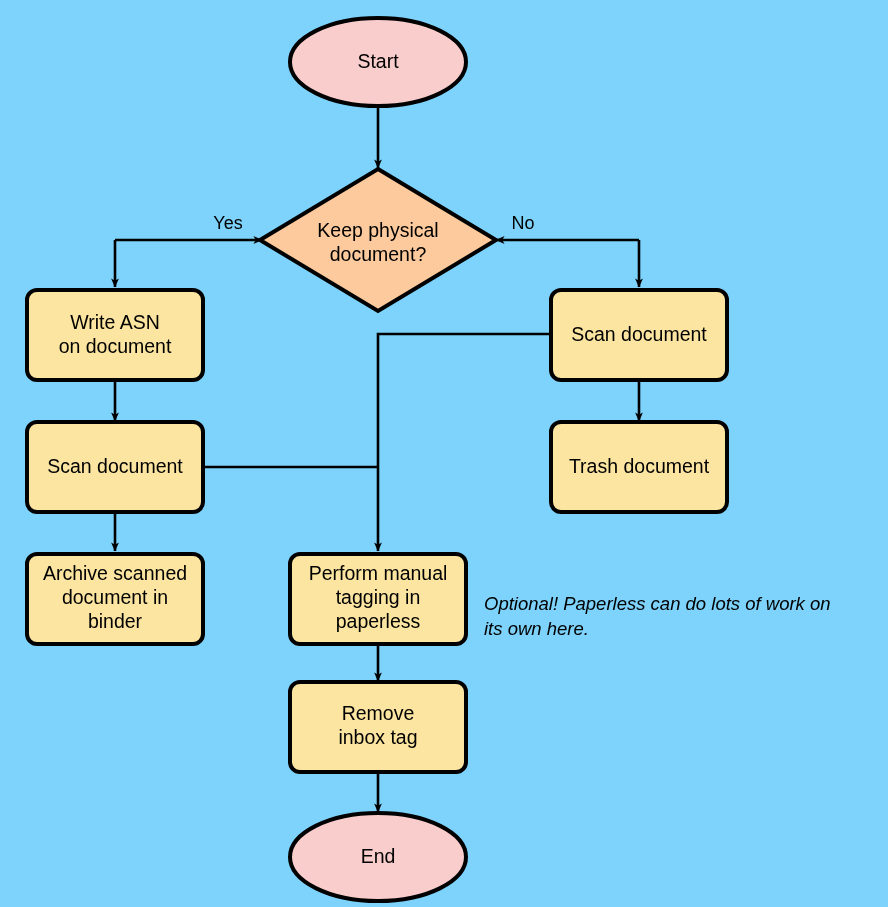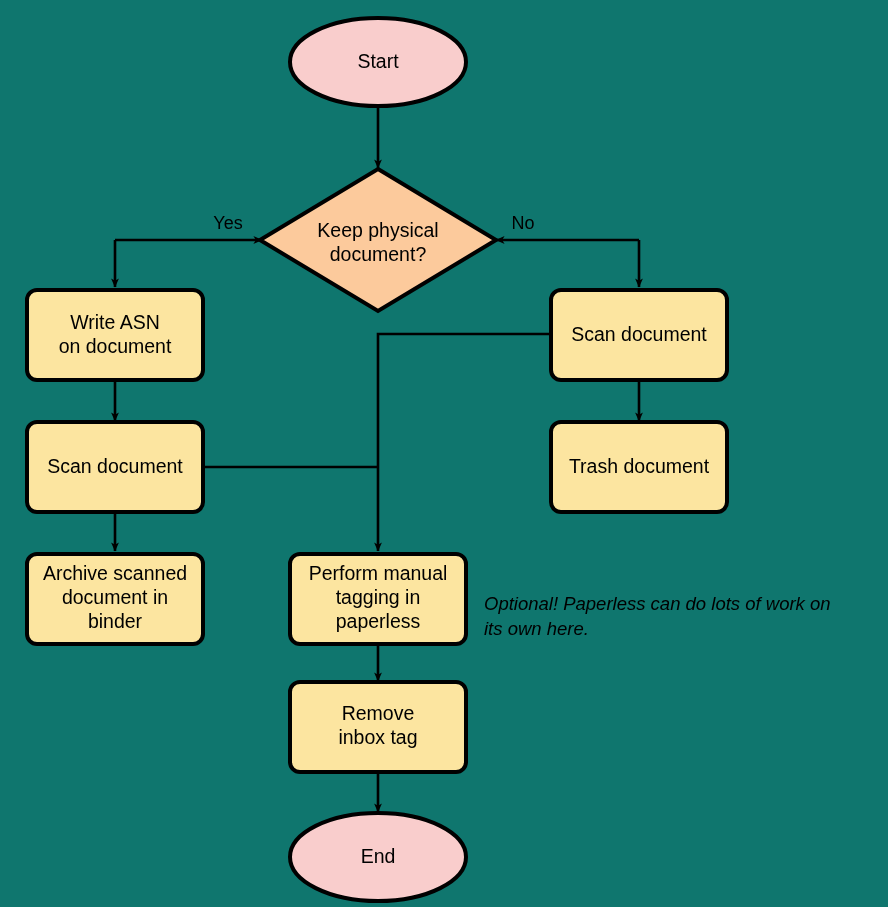--- a/index.html
+++ b/index.html
@@ -7,21 +7,21 @@
     padding: 0;
     background: #ffffff;
   }
   body {
     font-family: "Liberation Sans", sans-serif;
   }
   #canvas {
     position: relative;
     width: 888px;
     height: 907px;
-    background: #0f766e;
+    background: #7dd3fc;
     overflow: hidden;
   }
   #flow-svg {
     position: absolute;
     left: 0;
     top: 0;
     width: 888px;
     height: 907px;
   }
   .node-label {

